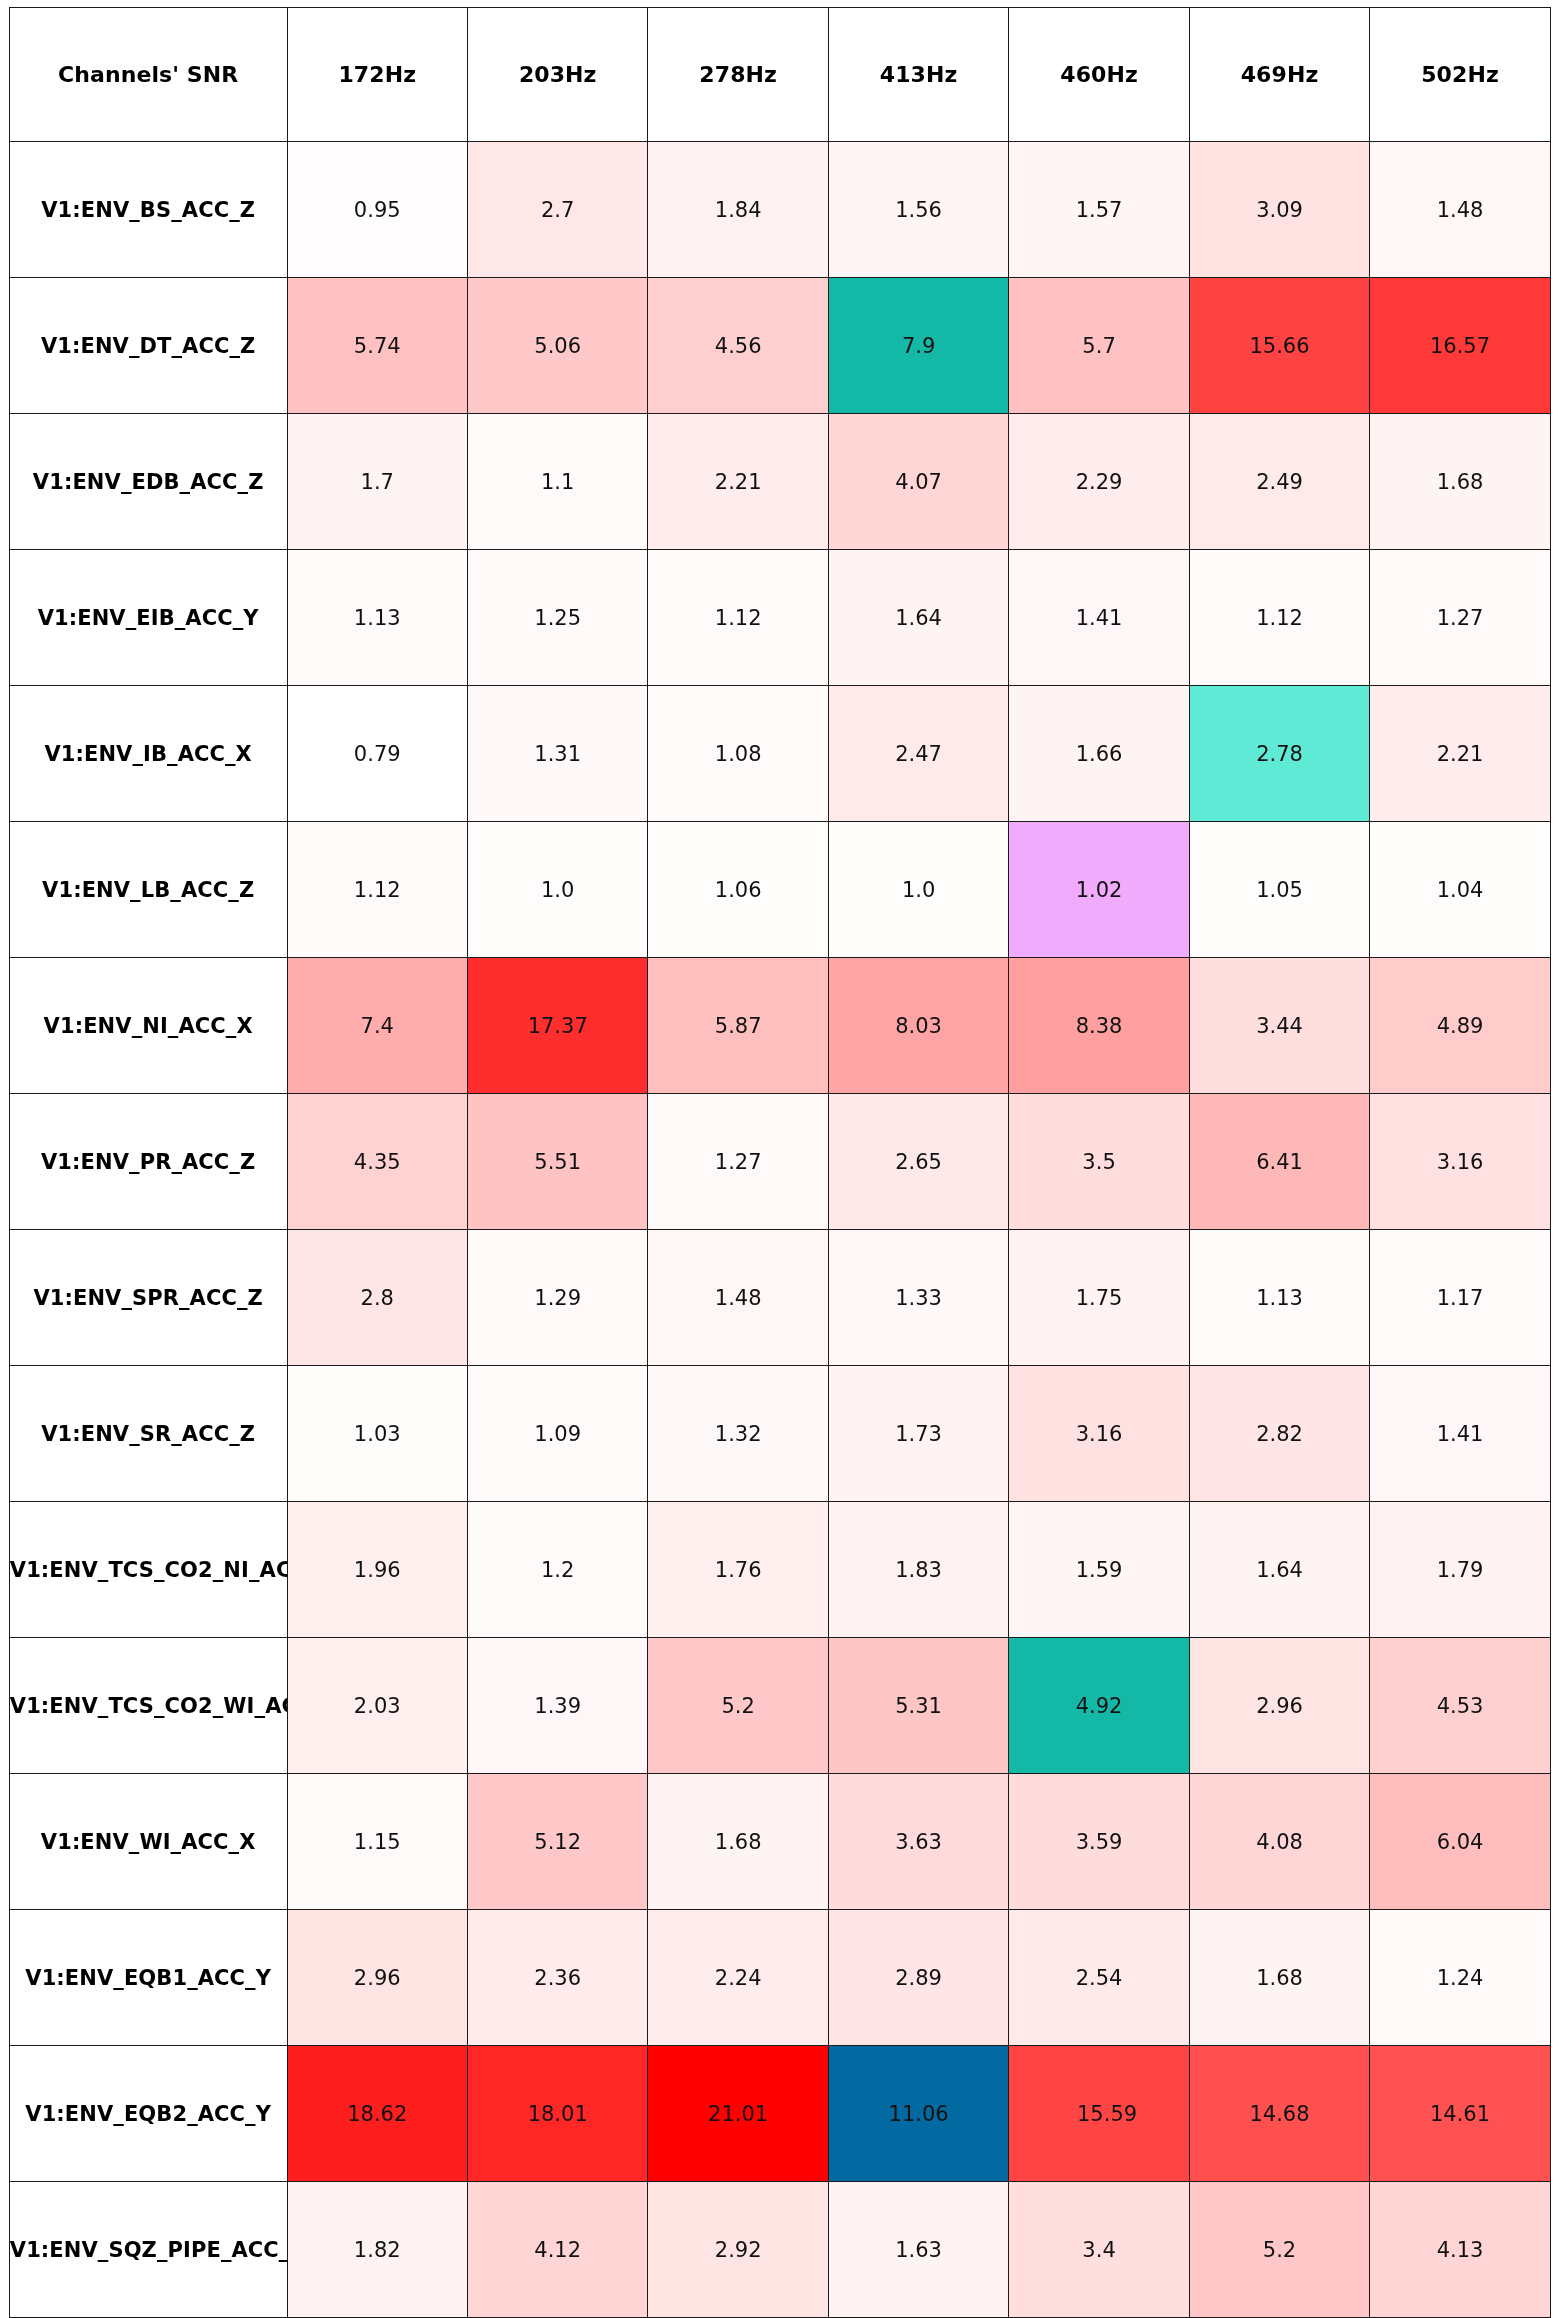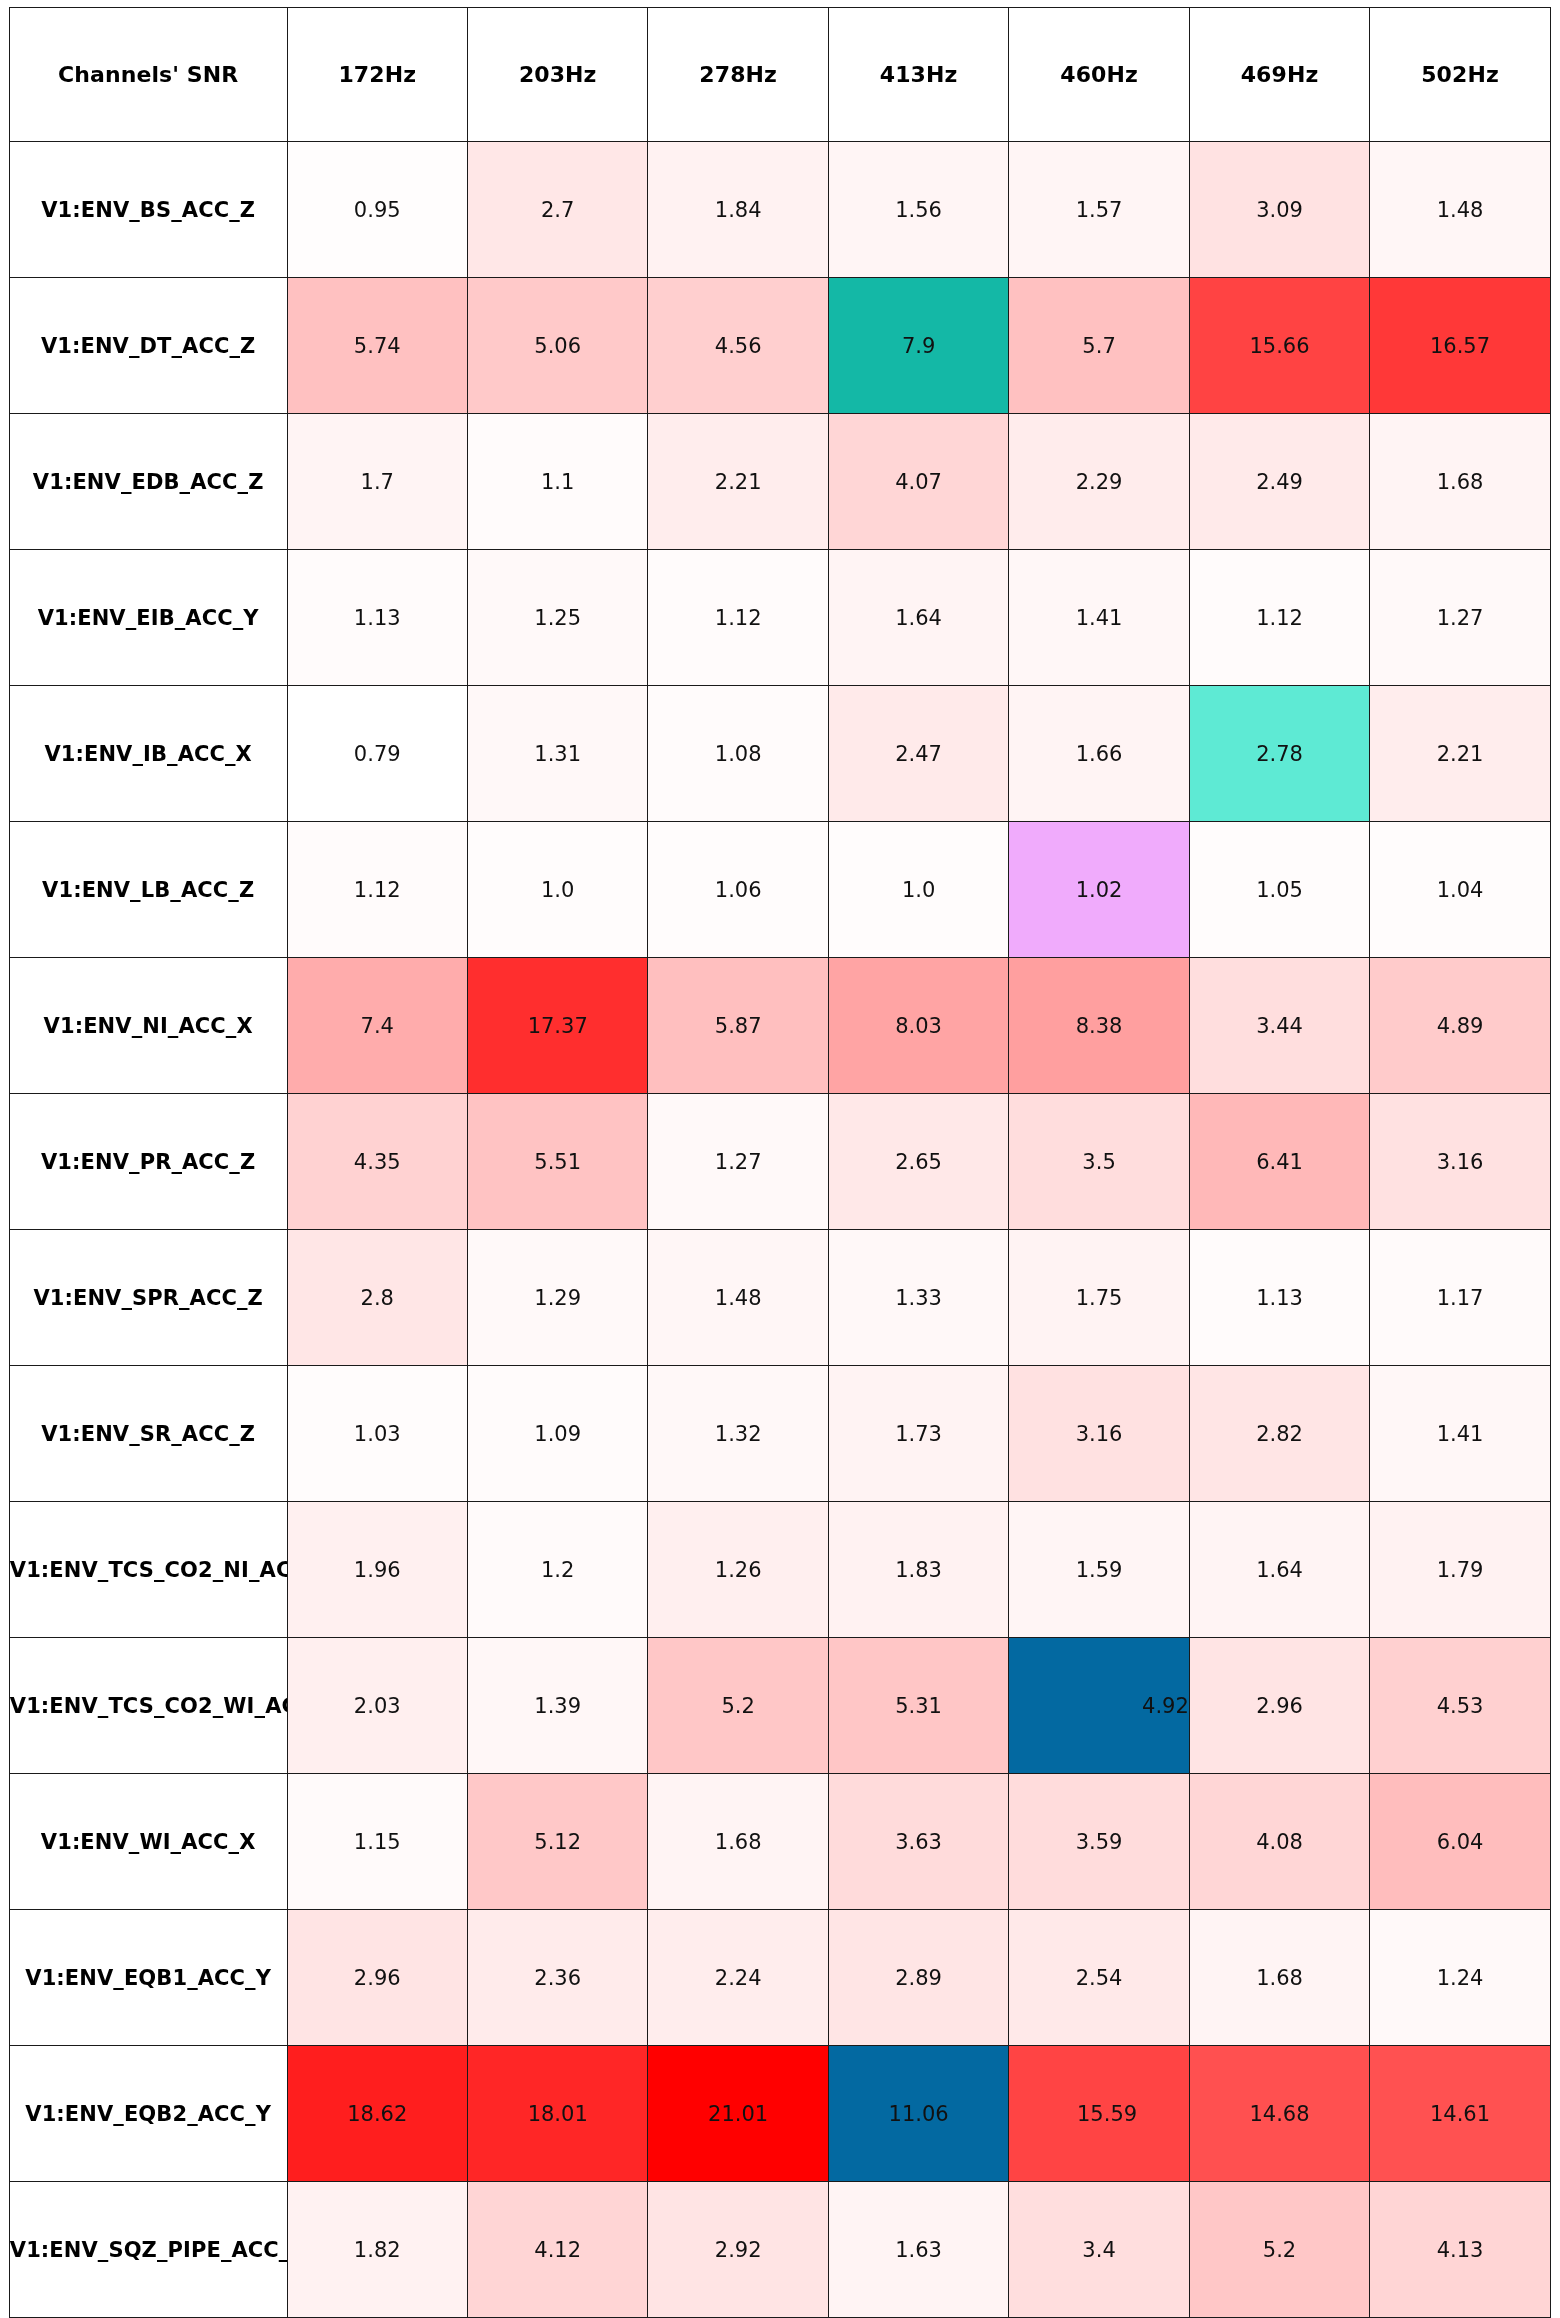--- a/index.html
+++ b/index.html
@@ -178,33 +178,33 @@
           <td class="val" style="background-color: rgb(255, 248, 248);">1.32</td>
           <td class="val" style="background-color: rgb(255, 243, 243);">1.73</td>
           <td class="val" style="background-color: rgb(255, 225, 225);">3.16</td>
           <td class="val" style="background-color: rgb(255, 229, 229);">2.82</td>
           <td class="val" style="background-color: rgb(255, 247, 247);">1.41</td>
         </tr>
         <tr>
           <td class="rowlabel">V1:ENV_TCS_CO2_NI_ACC_Y</td>
           <td class="val" style="background-color: rgb(255, 240, 240);">1.96</td>
           <td class="val" style="background-color: rgb(255, 250, 250);">1.2</td>
-          <td class="val" style="background-color: rgb(255, 239, 239);">1.26</td>
+          <td class="val" style="background-color: rgb(255, 239, 239);">1.76</td>
           <td class="val" style="background-color: rgb(255, 242, 242);">1.83</td>
           <td class="val" style="background-color: rgb(255, 245, 245);">1.59</td>
           <td class="val" style="background-color: rgb(255, 244, 244);">1.64</td>
           <td class="val" style="background-color: rgb(255, 242, 242);">1.79</td>
         </tr>
         <tr>
           <td class="rowlabel">V1:ENV_TCS_CO2_WI_ACC_Y</td>
           <td class="val" style="background-color: rgb(255, 239, 239);">2.03</td>
           <td class="val" style="background-color: rgb(255, 247, 247);">1.39</td>
           <td class="val" style="background-color: rgb(255, 199, 199);">5.2</td>
           <td class="val" style="background-color: rgb(255, 198, 198);">5.31</td>
-          <td class="val" style="background-color: #0369a1; text-align: right;">4.92</td>
+          <td class="val" style="background-color: #14b8a6;">4.92</td>
           <td class="val" style="background-color: rgb(255, 228, 228);">2.96</td>
           <td class="val" style="background-color: rgb(255, 208, 208);">4.53</td>
         </tr>
         <tr>
           <td class="rowlabel">V1:ENV_WI_ACC_X</td>
           <td class="val" style="background-color: rgb(255, 250, 250);">1.15</td>
           <td class="val" style="background-color: rgb(255, 200, 200);">5.12</td>
           <td class="val" style="background-color: rgb(255, 244, 244);">1.68</td>
           <td class="val" style="background-color: rgb(255, 219, 219);">3.63</td>
           <td class="val" style="background-color: rgb(255, 220, 220);">3.59</td>

